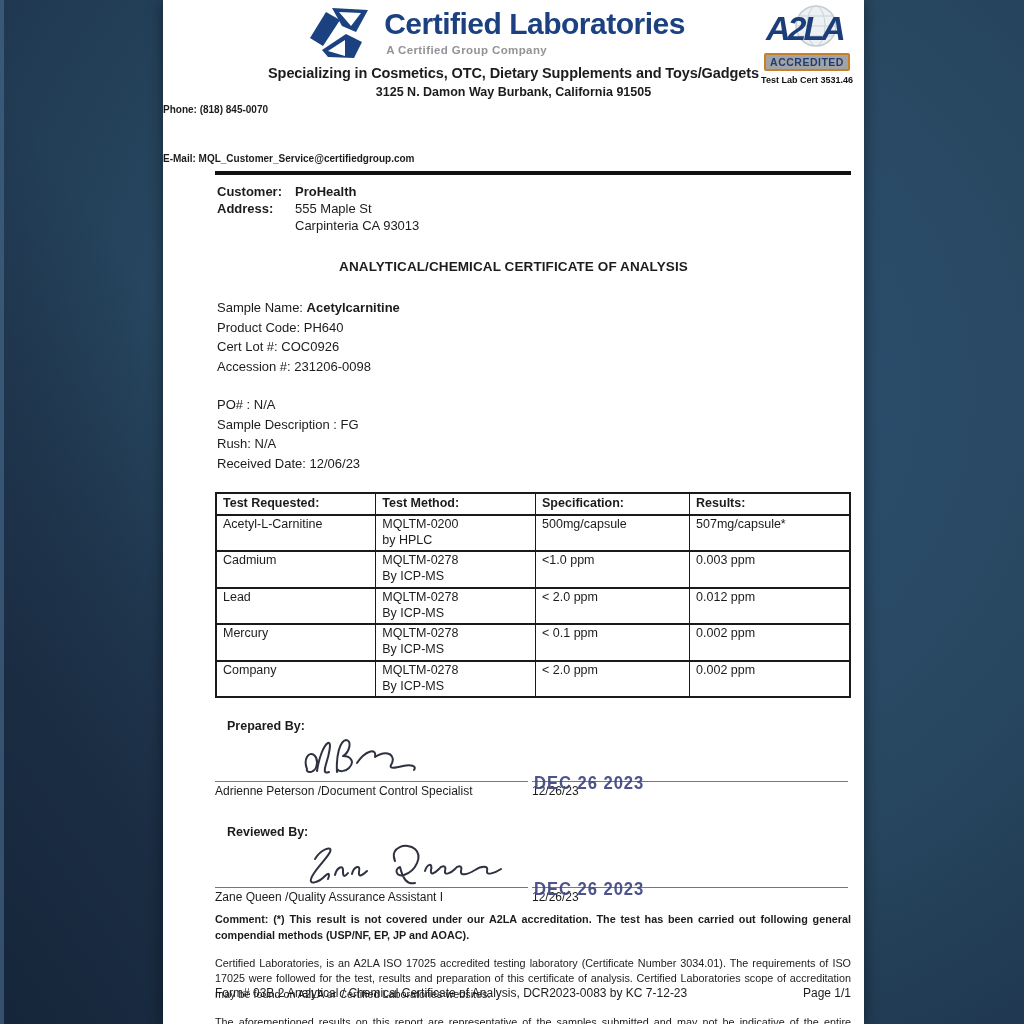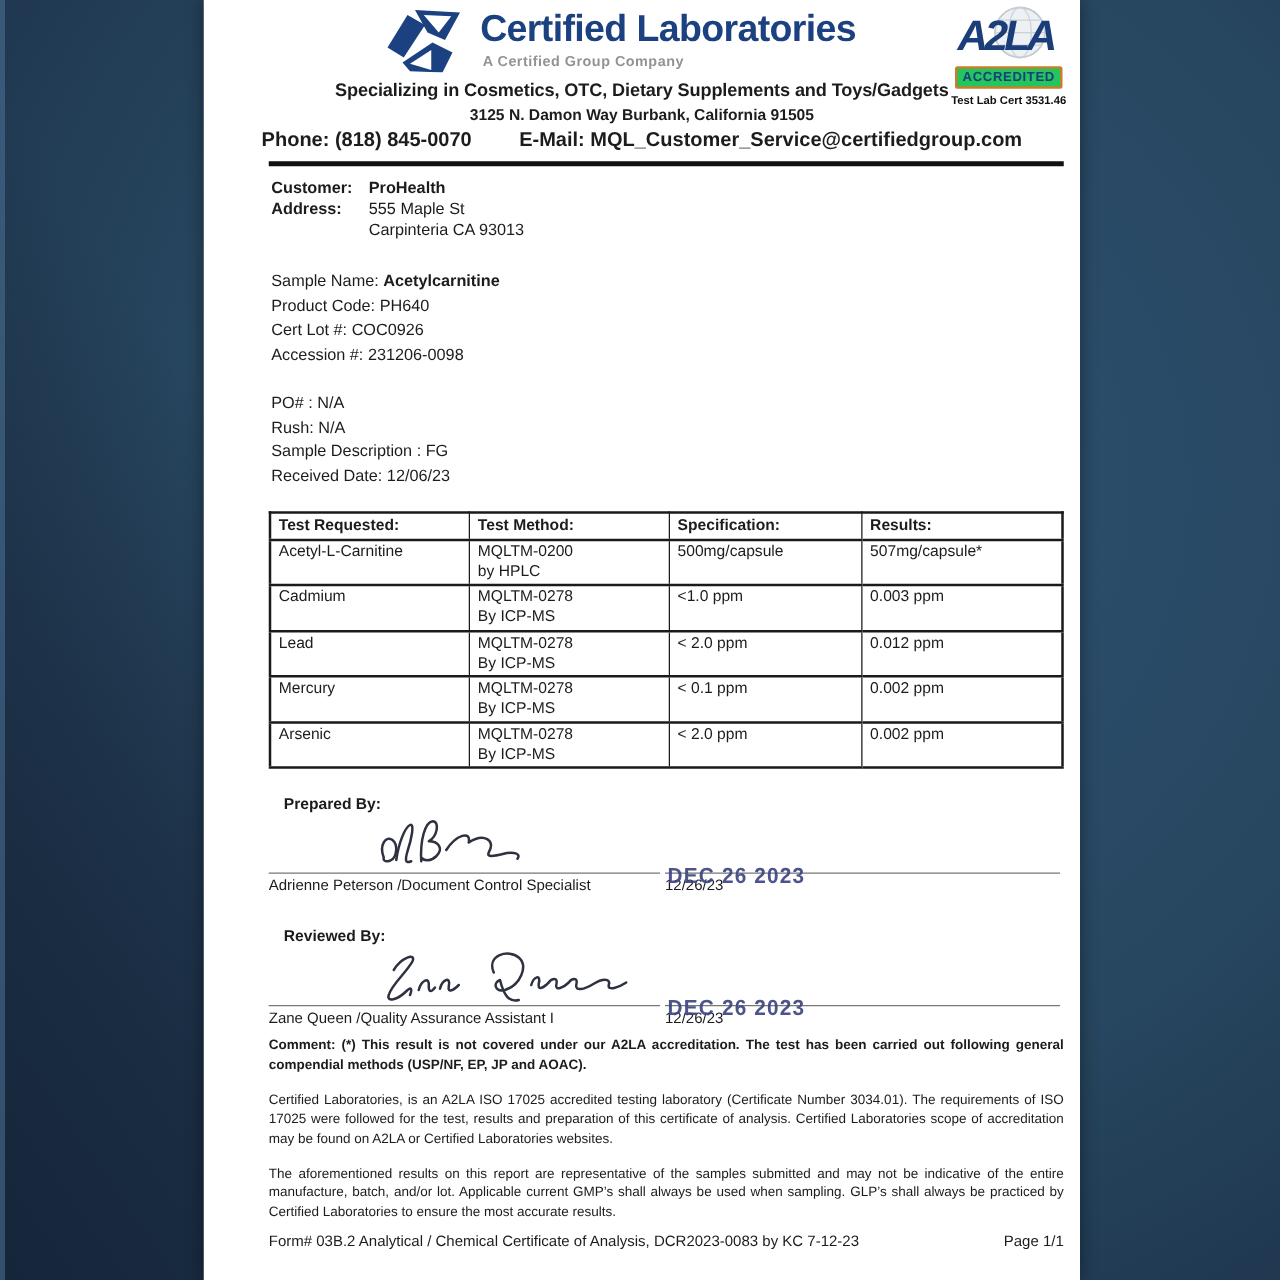--- a/index.html
+++ b/index.html
@@ -21,26 +21,26 @@
 
   
   .header { position:relative; padding-top:4px; }
   .logo-row { display:flex; justify-content:center; align-items:flex-start; gap:10px; margin-left:-40px; }
   .logo-mark { width:72px; height:54px; flex:0 0 auto; }
   .brand-text { padding-top:4px; }
   .company-name { font-size:30px; font-weight:bold; color:#1c4181; letter-spacing:-.5px; line-height:1.05; }
   .company-sub { font-size:11.5px; font-weight:bold; color:#919396; letter-spacing:.4px; margin:4px 0 0 2px; }
   .spec-line { text-align:center; font-weight:bold; font-size:14.5px; margin-top:7px; letter-spacing:-.1px; }
   .addr-line { text-align:center; font-weight:bold; font-size:12.5px; margin-top:4px; }
-  .contact-line { display:flex; justify-content:center; gap:38px; font-weight:bold; font-size:16px; margin-top:5px; }
+  .contact-line { display:flex; justify-content:center; gap:38px; font-weight:bold; font-size:10px; margin-top:5px;flex-direction:column; }
   .rule { height:4px; background:#111; margin:7px 13px 0 52px; }
 
   .badge { position:absolute; top:4px; right:9px; width:96px; text-align:center; }
   .badge svg { display:block; margin:0 auto; }
-  .badge-box { display:inline-block; border:2px solid #c87f2a; border-radius:2px; background:#22c55e;
+  .badge-box { display:inline-block; border:2px solid #c87f2a; border-radius:2px; background:#a3a3a3;
                color:#1b3e7a; font-weight:bold; font-size:10.5px; letter-spacing:.5px; padding:1px 4px; margin-top:-4px; }
   .badge-cert { font-size:9px; font-weight:bold; color:#111; margin-top:4px; }
 
   
   .customer { margin:9px 13px 0 54px; font-size:13px; display:grid; grid-template-columns:78px auto; row-gap:2px; }
   .customer .lbl { font-weight:bold; }
   .customer .val-bold { font-weight:bold; }
 
   .doc-title { text-align:center; font-weight:bold; font-size:13.5px; margin-top:26px; letter-spacing:.1px; }
 
@@ -131,29 +131,30 @@
 
   <div class="customer">
     <span class="lbl">Customer:</span>
     <span class="val-bold">ProHealth</span>
     <span class="lbl">Address:</span>
     <span>555 Maple St</span>
     <span></span>
     <span>Carpinteria CA 93013</span>
   </div>
 
+  <div class="doc-title">ANALYTICAL/CHEMICAL CERTIFICATE OF ANALYSIS</div>
 
   <div class="sample">
     <div><span>Sample Name: </span><span class="b">Acetylcarnitine</span></div>
     <div>Product Code: PH640</div>
     <div>Cert Lot #: COC0926</div>
     <div>Accession #: 231206-0098</div>
     <div class="group2">PO# : N/A</div>
+    <div>Sample Description : FG</div>
     <div>Rush: N/A</div>
-    <div>Sample Description : FG</div>
     <div>Received Date: 12/06/23</div>
   </div>
 
   <table class="results">
     <colgroup>
         <col class="c1">
         <col class="c2">
         <col class="c3">
         <col class="c4">
       </colgroup>
@@ -188,21 +189,21 @@
           <td>0.012 ppm</td>
         </tr>
         <tr>
           <td>Mercury</td>
           <td>MQLTM-0278
 By ICP-MS</td>
           <td>&lt; 0.1 ppm</td>
           <td>0.002 ppm</td>
         </tr>
         <tr>
-          <td>Arsenic</td>
+          <td>Company</td>
           <td>MQLTM-0278
 By ICP-MS</td>
           <td>&lt; 2.0 ppm</td>
           <td>0.002 ppm</td>
         </tr>
       </tbody>
   </table>
 
   <div class="sig-block">
     <div class="sig-label">Prepared By:</div>

